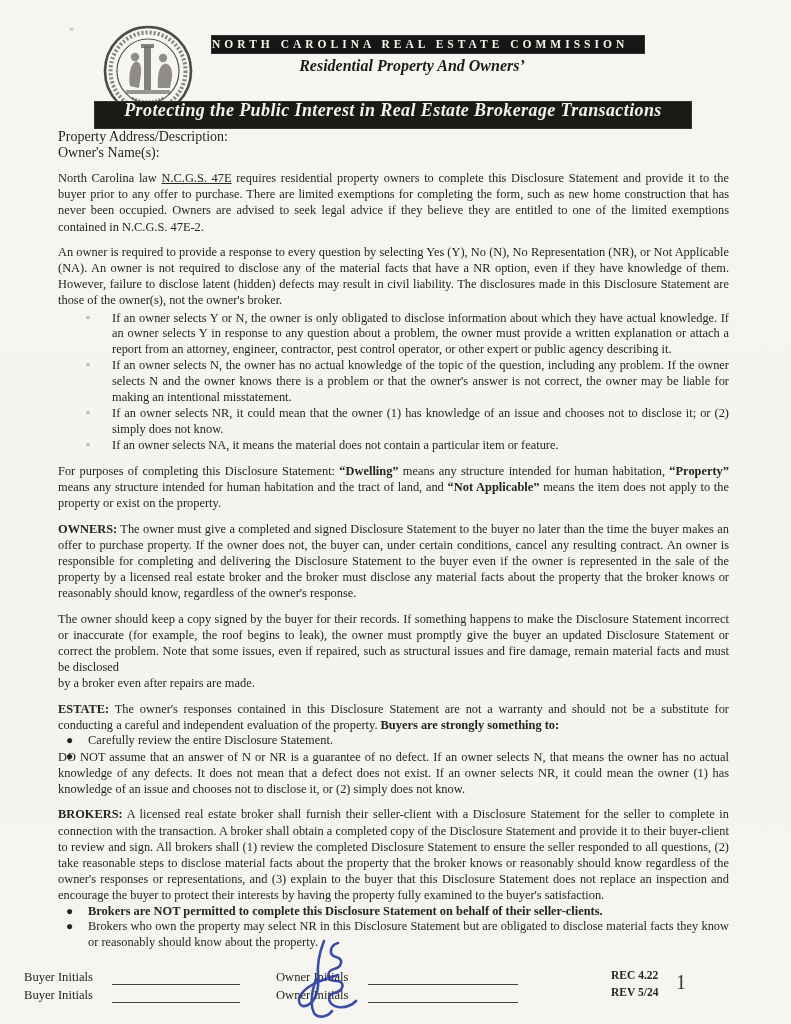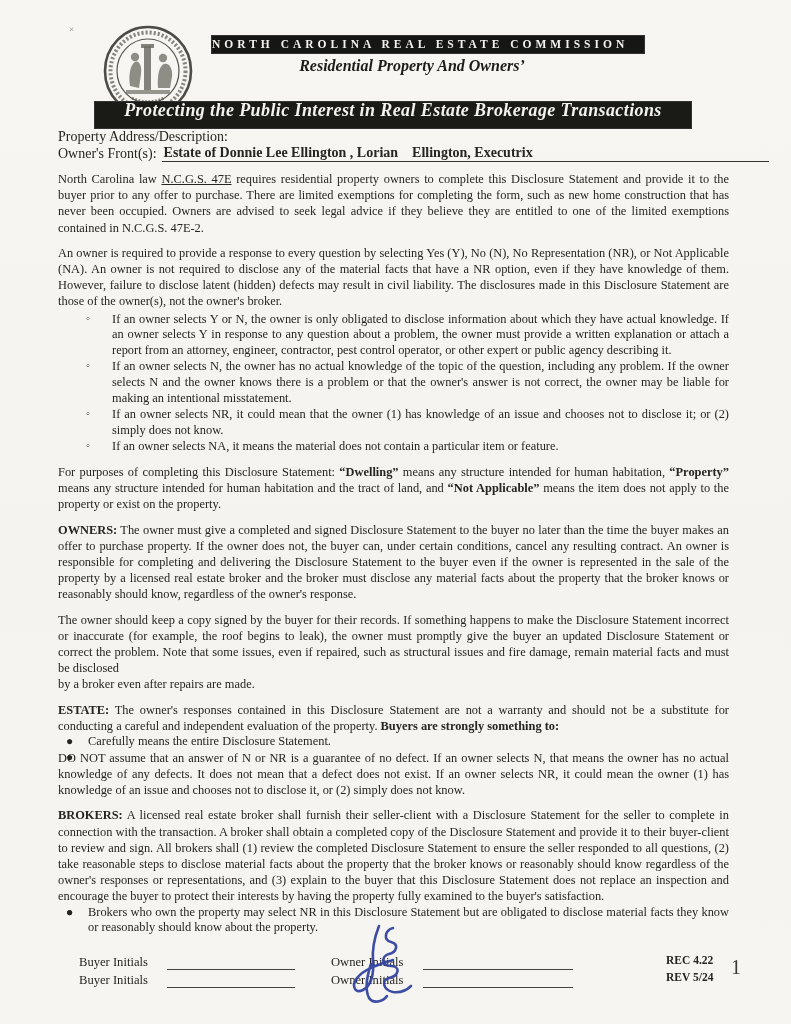--- a/index.html
+++ b/index.html
@@ -45,21 +45,21 @@
   .content { margin:0 62px 16px 58px; font-size:12.4px; line-height:16.2px; text-align:justify;font-family:Liberation Serif, serif; }
   .para { margin-top:9px; }
   .olist { margin-top:2px; }
   .oitem { position:relative; padding-left:54px; line-height:15.6px; margin-top:1px; }
   .oitem .mk { position:absolute; left:28px; top:-1px; font-size:11px; color:#3a3933; }
   .blist { }
   .bitem { position:relative; padding-left:30px; line-height:15.8px; }
   .bitem .mk { position:absolute; left:8px; top:0; font-size:12px; }
 
   
-  .initials { position:relative; margin:14px 22px 0 79px; height:40px; }
+  .initials { position:relative; margin:14px 22px 0 24px; height:40px; }
   .irow { display:flex; align-items:flex-end; font-size:12.6px; height:18px; }
   .irow .ilbl { width:88px; }
   .iline { border-bottom:1px solid #45443e; height:14px; }
   .iline.b { width:128px; margin-right:36px; }
   .irow .ilbl2 { width:92px; }
   .iline.o { width:150px; }
   .recrev { position:absolute; left:587px; top:0; font-size:11.5px; line-height:17px;font-weight:bold; }
   .pagenum { position:absolute; left:652px; top:4px; font-size:20px; font-weight:300; color:#3a3933; }
   .signature { position:absolute; left:262px; top:-32px; width:110px; height:86px; pointer-events:none; }
 
@@ -91,22 +91,21 @@
       <div class="title-line">Residential Property And Owners’</div>
     </div>
     <div class="bar2">Protecting the Public Interest in Real Estate Brokerage Transactions</div>
   </div>
 
   <div class="formlines">
     <div class="formline">
       <span class="lbl">Property Address/Description:</span>
     </div>
     <div class="formline">
-      <span class="lbl">Owner's Front(s):</span>
-      <span class="val">Estate of Donnie Lee Ellington , Lorian    Ellington, Executrix</span>
+      <span class="lbl">Owner's Name(s):</span>
     </div>
   </div>
 
   <div class="content">
 
     <div class="para"><span>North Carolina law </span><span style="text-decoration: underline;">N.C.G.S. 47E</span><span> requires residential property owners to complete this Disclosure Statement and provide it to the buyer prior to any offer to purchase. There are limited exemptions for completing the form, such as new home construction that has never been occupied. Owners are advised to seek legal advice if they believe they are entitled to one of the limited exemptions contained in N.C.G.S. 47E-2.</span></div>
 
     <div class="para"><span>An owner is required to provide a response to every question by selecting Yes (Y), No (N), No Representation (NR), or Not Applicable (NA). An owner is not required to disclose any of the material facts that have a NR option, even if they have knowledge of them. However, failure to disclose latent (hidden) defects may result in civil liability. The disclosures made in this Disclosure Statement are those of the owner(s), not the owner's broker.</span></div>
 
     <div class="olist">
@@ -132,34 +131,35 @@
 
     <div class="para"><span style="font-weight: bold;">OWNERS:</span><span> The owner must give a completed and signed Disclosure Statement to the buyer no later than the time the buyer makes an offer to purchase property. If the owner does not, the buyer can, under certain conditions, cancel any resulting contract. An owner is responsible for completing and delivering the Disclosure Statement to the buyer even if the owner is represented in the sale of the property by a licensed real estate broker and the broker must disclose any material facts about the property that the broker knows or reasonably should know, regardless of the owner's response.</span></div>
 
     <div class="para"><span>The owner should keep a copy signed by the buyer for their records. If something happens to make the Disclosure Statement incorrect or inaccurate (for example, the roof begins to leak), the owner must promptly give the buyer an updated Disclosure Statement or correct the problem. Note that some issues, even if repaired, such as structural issues and fire damage, remain material facts and must be disclosed</span><br><span>by a broker even after repairs are made.</span></div>
 
     <div class="para"><span style="font-weight: bold;">ESTATE:</span><span> The owner's responses contained in this Disclosure Statement are not a warranty and should not be a substitute for conducting a careful and independent evaluation of the property. </span><span style="font-weight: bold;">Buyers are strongly something to:</span></div>
 
     <div class="blist">
       <div class="bitem">
         <span class="mk">●</span>
-        <span><span>Carefully means the entire Disclosure Statement.</span></span>
+        <span><span>Carefully review the entire Disclosure Statement.</span></span>
       </div>
       <div class="bitem">
         <span class="mk">●</span>
       </div>
     </div>
 
     <div><span>DO NOT assume that an answer of N or NR is a guarantee of no defect. If an owner selects N, that means the owner has no actual knowledge of any defects. It does not mean that a defect does not exist. If an owner selects NR, it could mean the owner (1) has knowledge of an issue and chooses not to disclose it, or (2) simply does not know.</span></div>
 
     <div class="para"><span style="font-weight: bold;">BROKERS:</span><span> A licensed real estate broker shall furnish their seller-client with a Disclosure Statement for the seller to complete in connection with the transaction. A broker shall obtain a completed copy of the Disclosure Statement and provide it to their buyer-client to review and sign. All brokers shall (1) review the completed Disclosure Statement to ensure the seller responded to all questions, (2) take reasonable steps to disclose material facts about the property that the broker knows or reasonably should know regardless of the owner's responses or representations, and (3) explain to the buyer that this Disclosure Statement does not replace an inspection and encourage the buyer to protect their interests by having the property fully examined to the buyer's satisfaction.</span></div>
 
     <div class="blist">
       <div class="bitem">
         <span class="mk">●</span>
+        <span><span style="font-weight: bold;">Brokers are NOT permitted to complete this Disclosure Statement on behalf of their seller-clients.</span></span>
       </div>
       <div class="bitem">
         <span class="mk">●</span>
         <span><span>Brokers who own the property may select NR in this Disclosure Statement but are obligated to disclose material facts they know or reasonably should know about the property.</span></span>
       </div>
     </div>
   </div>
 
   <div class="initials">
     <div class="irow">

